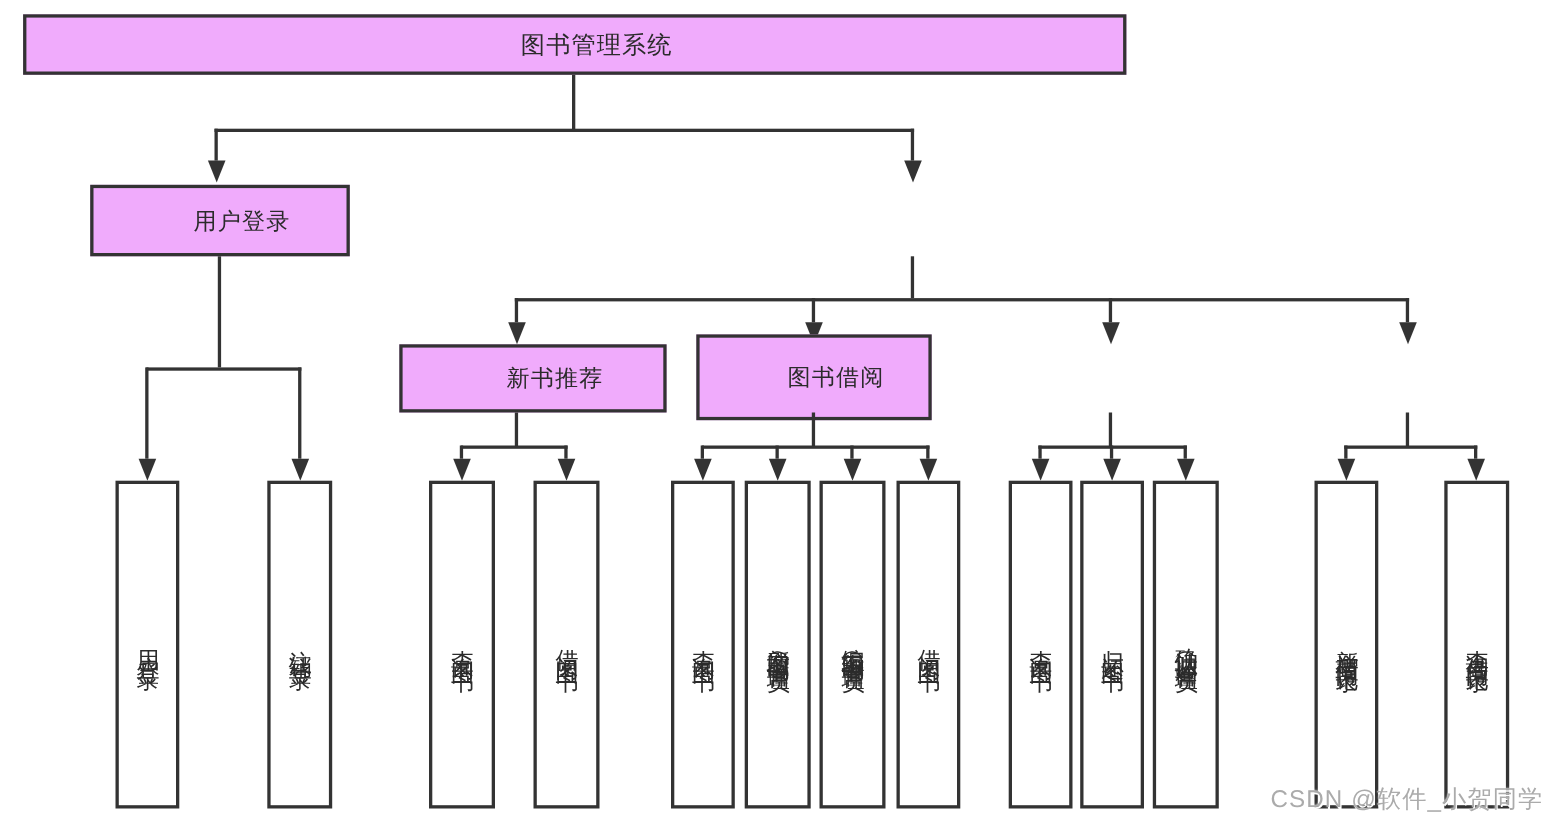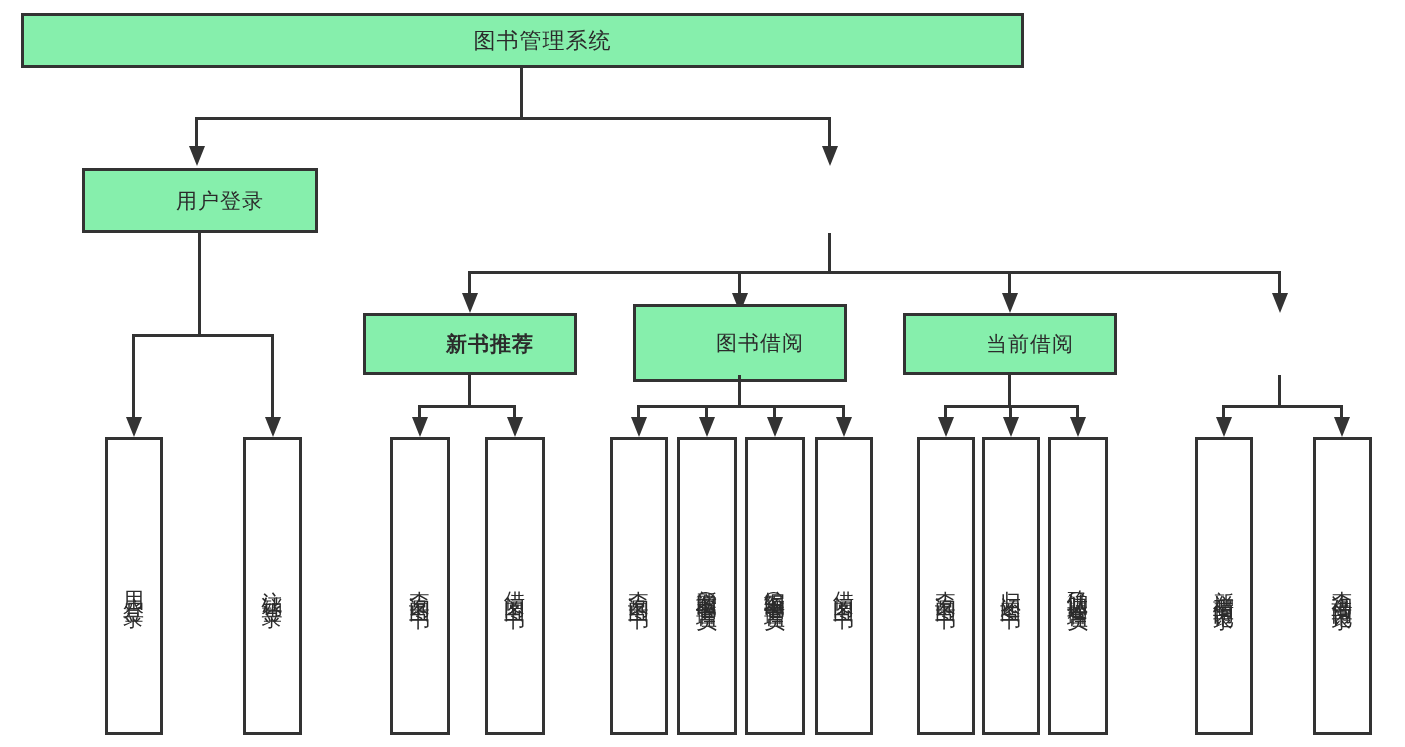--- a/index.html
+++ b/index.html
@@ -1,21 +1,21 @@
 <!DOCTYPE html>
 <html><head>
 <meta charset="utf-8">
 <style>
   html,body{margin:0;padding:0;background:#ffffff;}
   .stage{
     position:relative;width:1405px;height:747px;background:#ffffff;overflow:hidden;
     font-family:"Liberation Sans","DejaVu Sans",sans-serif;color:#2b2b2b;
   }
   .hbox{
-    position:absolute;box-sizing:border-box;border:3px solid #333333;background:#86efac;
+    position:absolute;box-sizing:border-box;border:3px solid #333333;background:#f0abfc;
     display:flex;align-items:center;justify-content:center;
     font-size:21px;letter-spacing:1px;color:#2b2b2b;padding-left:40px;
   }
   .vbox{
     position:absolute;box-sizing:border-box;border:3px solid #333333;background:#ffffff;
     top:437px;height:298px;
     display:flex;align-items:center;justify-content:center;
   }
   .vtext{
     writing-mode:vertical-rl;
@@ -57,28 +57,25 @@
   <div class="arrow" style="left:132px;top:334px;height:83px;"></div>
   <div class="arrow" style="left:271px;top:334px;height:83px;"></div>
 
   <div class="vline" style="left:828px;top:233px;height:38px;"></div>
   <div class="hline" style="left:468px;top:271px;width:813px;"></div>
   <div class="arrow" style="left:468px;top:271px;height:22px;"></div>
   <div class="arrow" style="left:738px;top:271px;height:22px;"></div>
   <div class="arrow" style="left:1008px;top:271px;height:22px;"></div>
   <div class="arrow" style="left:1278px;top:271px;height:22px;"></div>
 
-  <div class="hbox" style="left:363px;top:313px;width:214px;height:62px;font-weight:bold;">
+  <div class="hbox" style="left:363px;top:313px;width:243px;height:62px;">
     <span>新书推荐</span>
   </div>
   <div class="hbox" style="left:633px;top:304px;width:214px;height:78px;">
     <span>图书借阅</span>
-  </div>
-  <div class="hbox" style="left:903px;top:313px;width:214px;height:62px;">
-    <span>当前借阅</span>
   </div>
 
   <div class="vline" style="left:468px;top:375px;height:31px;"></div>
   <div class="hline" style="left:419px;top:405px;width:97px;"></div>
   <div class="arrow" style="left:418px;top:405px;height:12px;"></div>
   <div class="arrow" style="left:513px;top:405px;height:12px;"></div>
 
   <div class="vline" style="left:738px;top:375px;height:31px;"></div>
   <div class="hline" style="left:638px;top:405px;width:207px;"></div>
   <div class="arrow" style="left:637px;top:405px;height:12px;"></div>
@@ -134,14 +131,15 @@
     <span class="vtext" style="letter-spacing:3px;">确认归还（管理员）</span>
   </div>
 
   <div class="vbox" style="left:1195px;width:58px;">
     <span class="vtext" style="letter-spacing:4px;">新增借阅记录</span>
   </div>
   <div class="vbox" style="left:1313px;width:59px;">
     <span class="vtext" style="letter-spacing:4px;">查询借阅记录</span>
   </div>
 
+  <div class="watermark">CSDN @软件_小贺同学</div>
 
 </div>
 
 </body></html>

